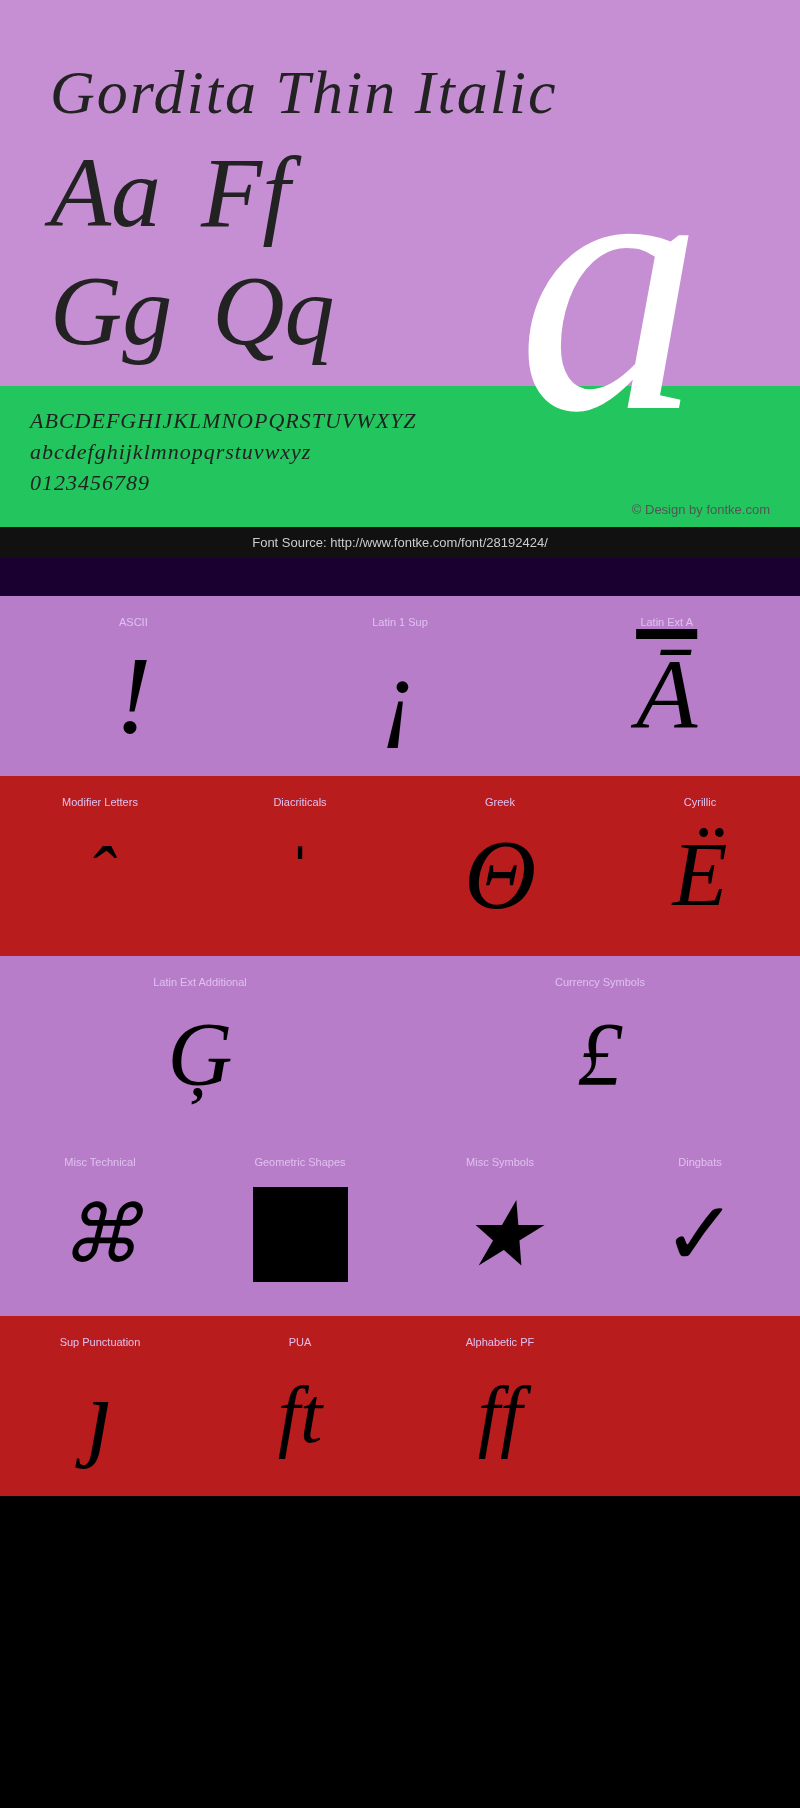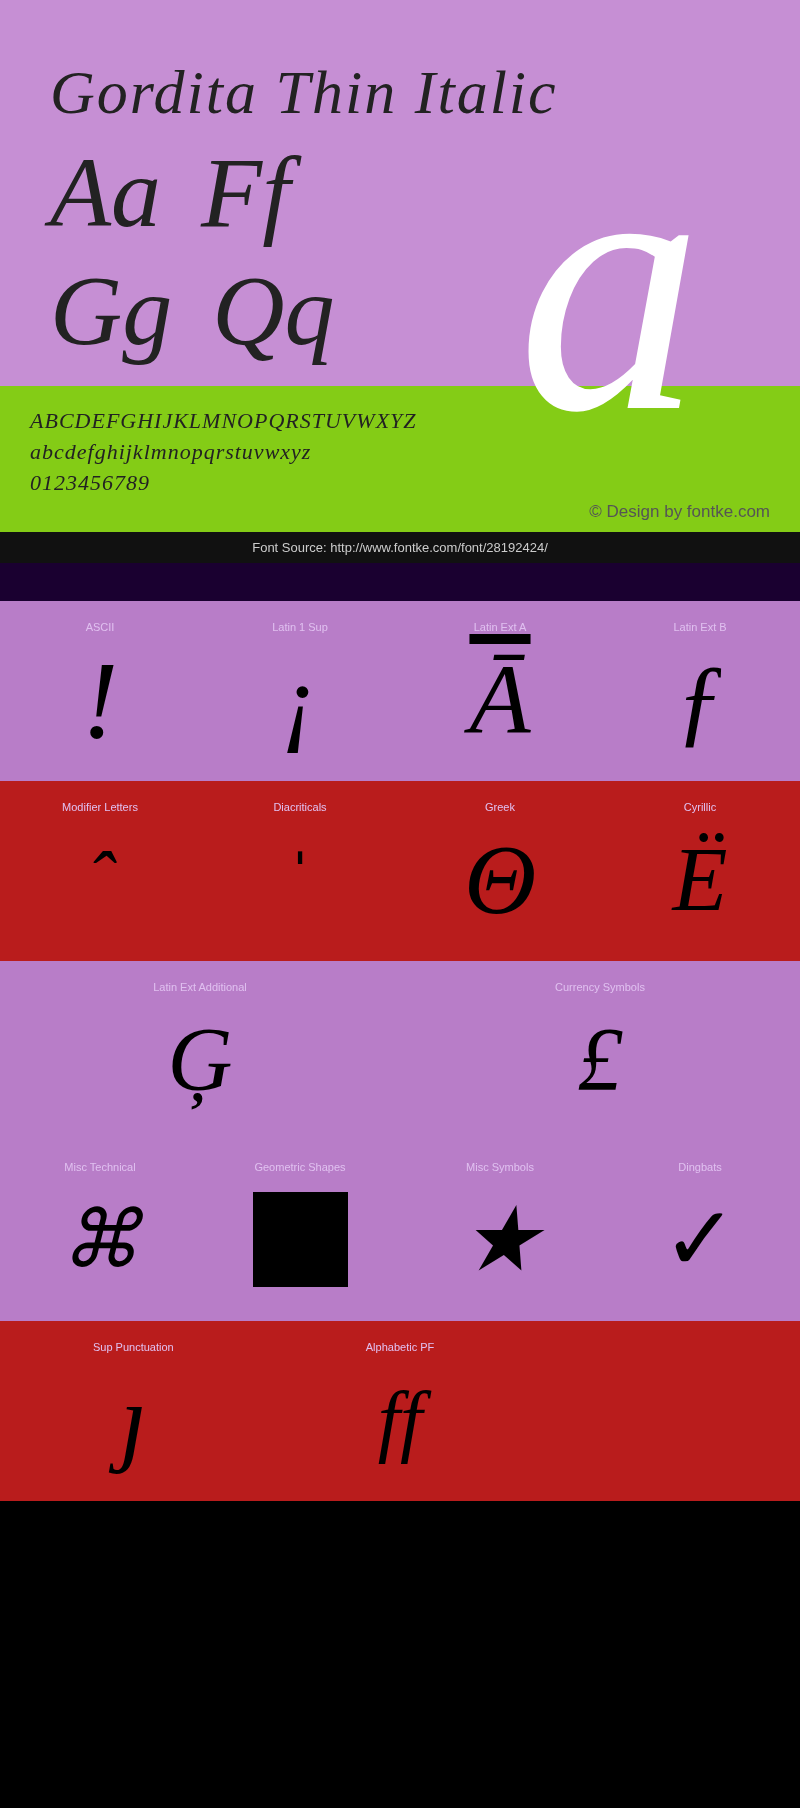--- a/index.html
+++ b/index.html
@@ -26,36 +26,36 @@
       font-size: 100px;
       font-weight: 100;
       font-style: italic;
       color: #222;
       line-height: 1.1;
       font-family: Georgia, serif;
     }
 
     
     .alphabet-section {
-      background: #84cc16;
+      background: #22c55e;
       padding: 20px 30px 10px 30px;
       width: 800px;
     }
     .alphabet-upper, .alphabet-lower, .alphabet-digits {
       font-size: 22px;
       font-style: italic;
       font-weight: 300;
       letter-spacing: 1px;
       color: #222;
       font-family: Georgia, serif;
       line-height: 1.4;
     }
     .design-credit {
       text-align: right;
-      font-size: 17px;
+      font-size: 13px;
       color: #555;
       margin-top: 4px;
       font-family: Arial, sans-serif;
     }
 
     
     .dark-section {
       background: #1a0030;
       width: 800px;
     }
@@ -159,24 +159,20 @@
         <span class="char-glyph" style="font-size:110px; font-style:italic; font-weight:100; color:#000; font-family:Georgia,serif;">!</span>
       </div>
       <div class="char-cell">
         <span class="char-cell-label">Latin 1 Sup</span>
         <span class="char-glyph" style="font-size:100px; font-style:italic; font-weight:100; color:#000; font-family:Georgia,serif;">¡</span>
       </div>
       <div class="char-cell">
         <span class="char-cell-label">Latin Ext A</span>
         <span class="char-glyph" style="font-size:100px; font-style:italic; font-weight:100; color:#000; font-family:Georgia,serif; text-decoration:overline; text-decoration-color:#000;">Ā</span>
       </div>
-      <div class="char-cell">
-        <span class="char-cell-label">Latin Ext B</span>
-        <span class="char-glyph" style="font-size:100px; font-style:italic; font-weight:100; color:#000; font-family:Georgia,serif;">ƒ</span>
-      </div>
     </div>
 
     <div class="char-row dark">
       <div class="char-cell">
         <span class="char-cell-label">Modifier Letters</span>
         <span class="char-glyph" style="font-size:80px; font-weight:100; color:#000; font-family:Georgia,serif;">ˆ</span>
       </div>
       <div class="char-cell">
         <span class="char-cell-label">Diacriticals</span>
         <span class="char-glyph" style="font-size:80px; font-weight:100; color:#000; font-family:Georgia,serif;">ˈ</span>
@@ -223,20 +219,24 @@
         <span class="char-glyph" style="font-size:90px; color:#000; font-style:normal;">✓</span>
       </div>
     </div>
 
     <div class="char-row dark">
       <div class="char-cell">
         <span class="char-cell-label">Sup Punctuation</span>
         <span class="char-glyph" style="font-size:100px; font-weight:100; font-style:italic; color:#000; font-family:Georgia,serif;">ȷ</span>
       </div>
       <div class="char-cell">
+        <span class="char-cell-label">PUA</span>
+        <span class="char-glyph" style="font-size:80px; font-weight:100; font-style:italic; color:#000; font-family:Georgia,serif;">ft</span>
+      </div>
+      <div class="char-cell">
         <span class="char-cell-label">Alphabetic PF</span>
         <span class="char-glyph" style="font-size:80px; font-weight:100; font-style:italic; color:#000; font-family:Georgia,serif;">ff</span>
       </div>
 
       <div class="char-cell"></div>
     </div>
 
   </div>
 </div>
 

